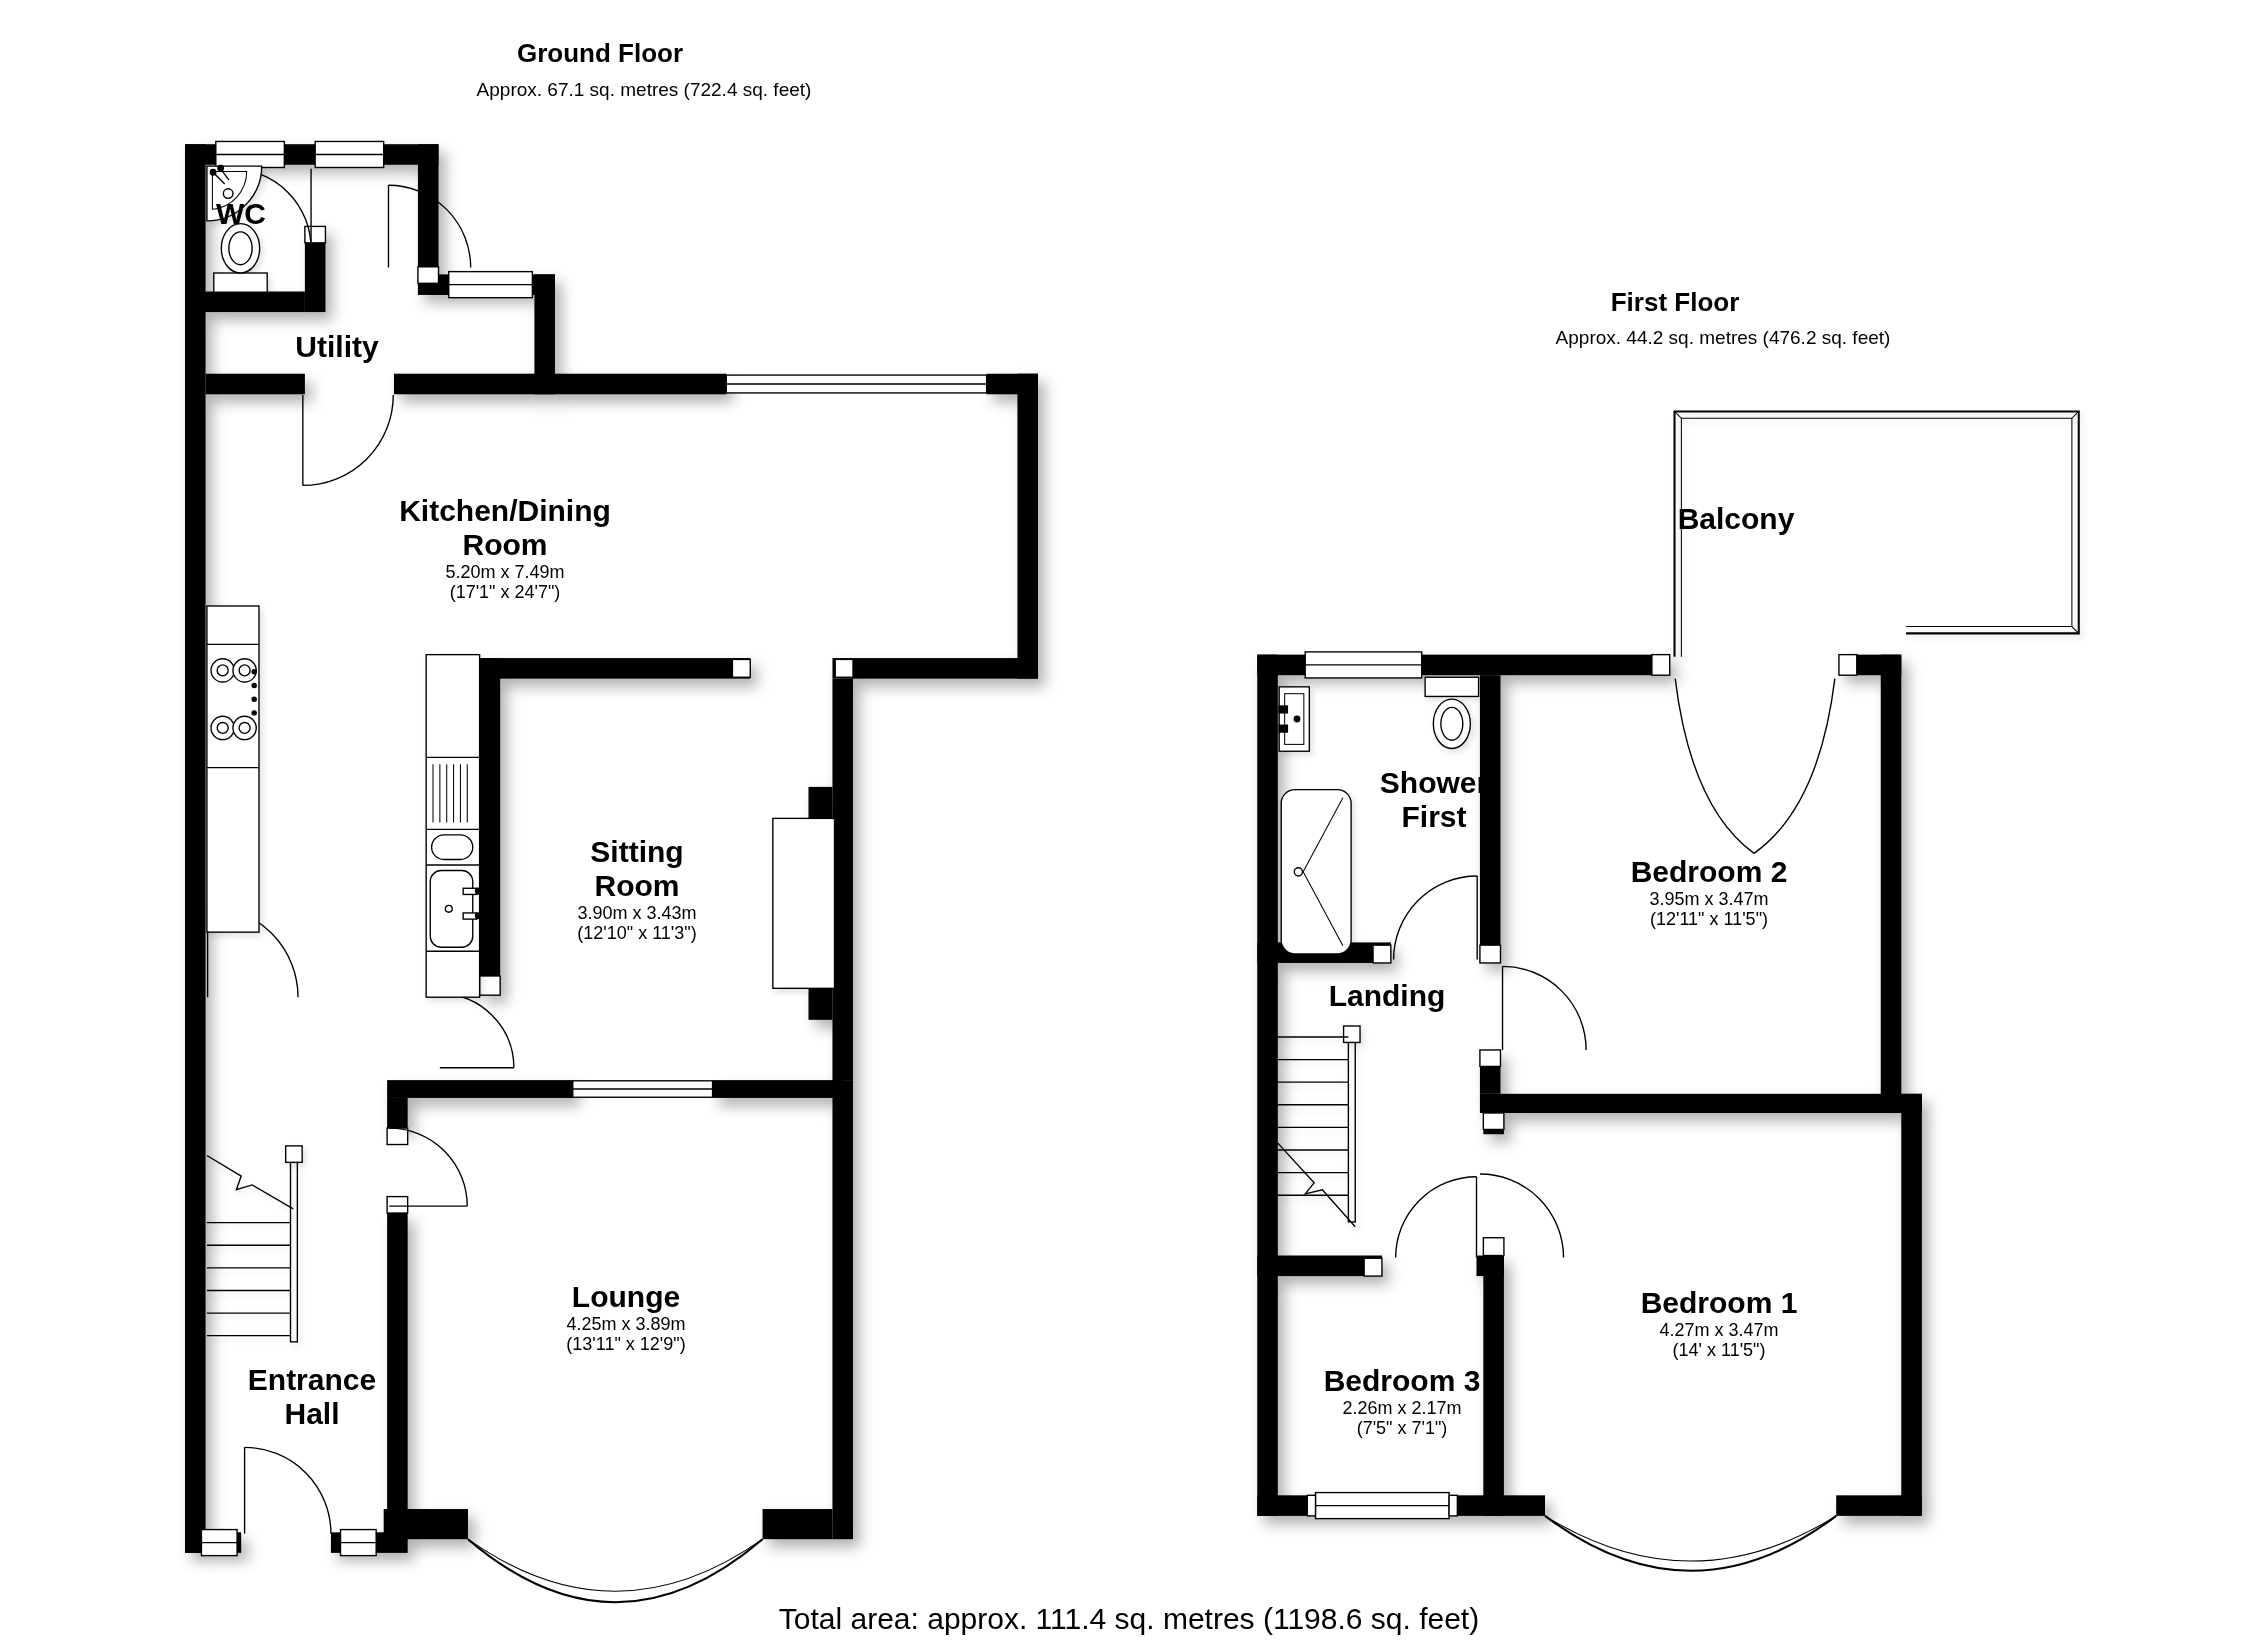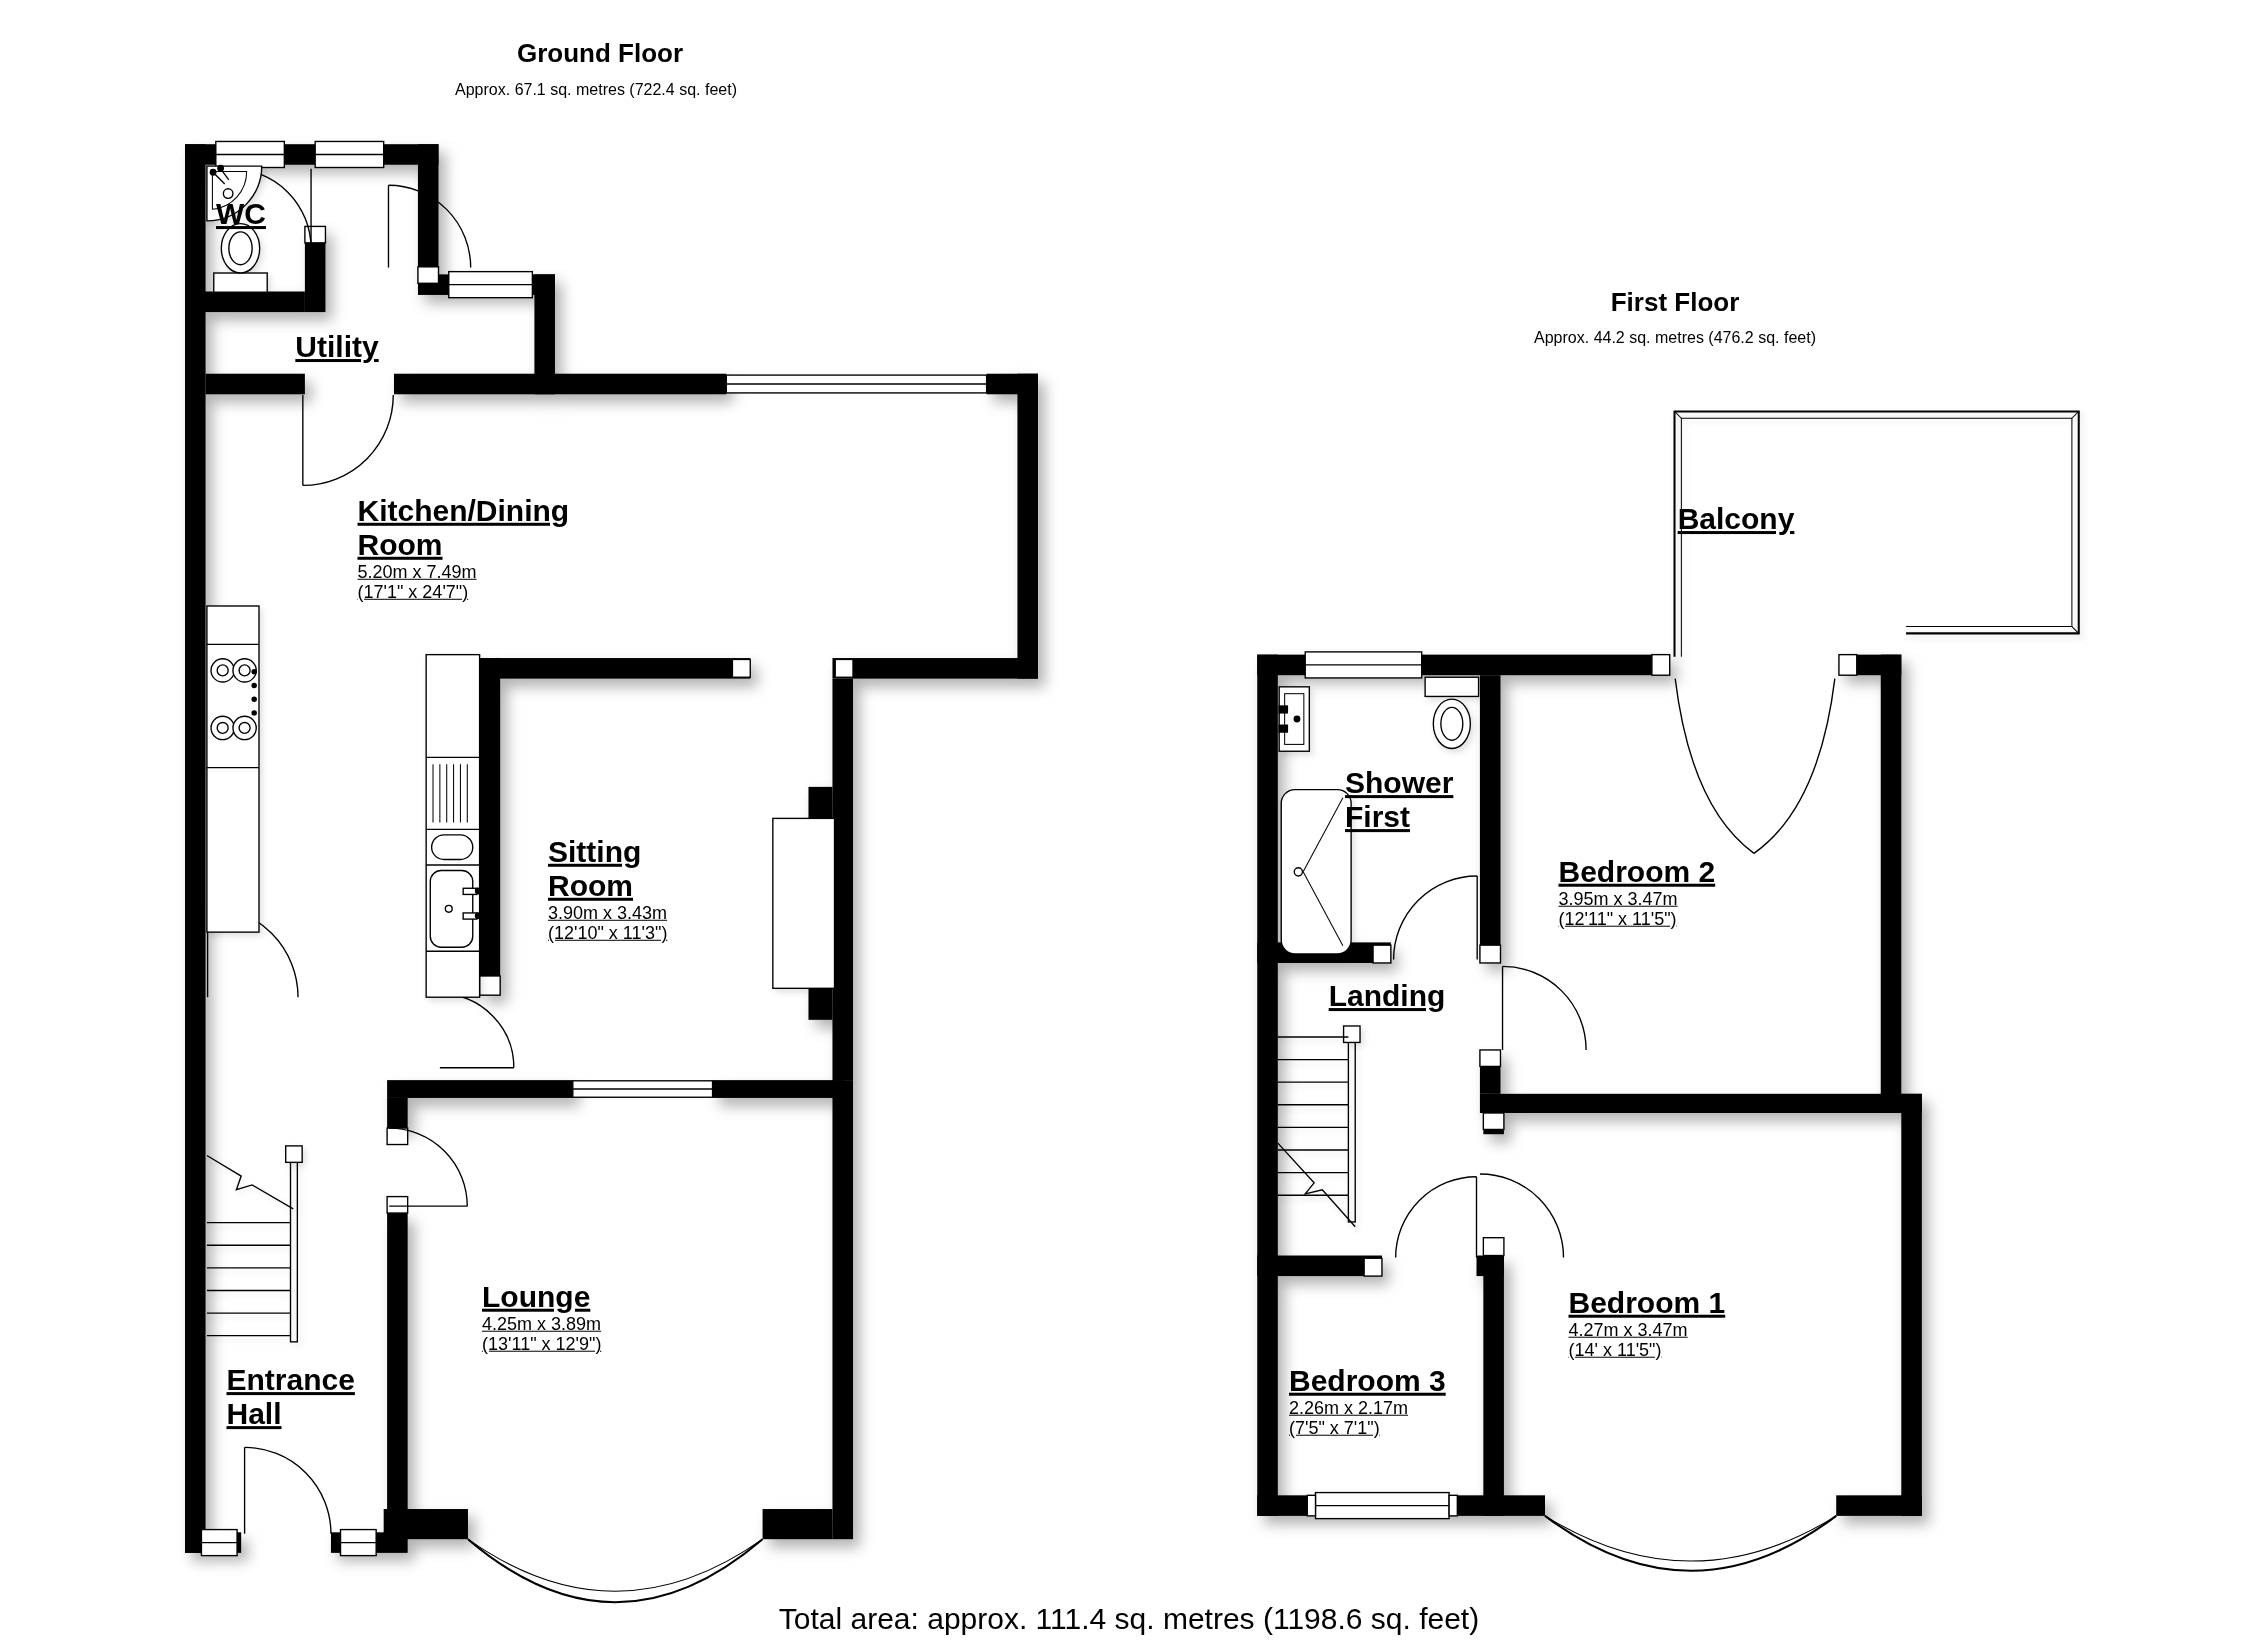--- a/index.html
+++ b/index.html
@@ -1,24 +1,24 @@
 <!DOCTYPE html>
 <html style="font-size:11px"><head>
 <meta charset="utf-8">
 <style>
   html,body{margin:0;padding:0;background:#ffffff;}
   body{width:2261px;height:1645px;position:relative;font-family:"Liberation Sans",sans-serif;color:#000;}
   #plan-svg{position:absolute;left:0;top:0;}
   .walls{filter:drop-shadow(10px 12px 10px rgba(0,0,0,0.30));}
   .thinwork{filter:drop-shadow(4px 5px 5px rgba(0,0,0,0.12));}
-  .lbl{position:absolute;transform:translate(-50%,-50%);text-align:left;line-height:1.13;text-decoration:underline;}
+  .lbl{position:absolute;transform:translate(-50%,-50%);text-align:center;line-height:1.13;}
   .rname{display:block;font-weight:bold;font-size:30px;}
   .rdim{display:block;font-size:18px;}
   .floor-title{position:absolute;transform:translate(-50%,-50%);font-weight:bold;font-size:26px;white-space:nowrap;}
-  .floor-sub{position:absolute;transform:translate(-50%,-50%);font-size:16px;white-space:nowrap;}
+  .floor-sub{position:absolute;transform:translate(-50%,-50%);font-size:19px;white-space:nowrap;margin-left:48px;}
   .footer{position:absolute;transform:translate(-50%,-50%);font-size:30px;white-space:nowrap;}
 </style>
 </head>
 <body>
 
 <svg id="plan-svg" width="2261" height="1645" viewBox="0 0 3300 2400" xmlns="http://www.w3.org/2000/svg">
 
   <g>
 
     <g class="walls" fill="#000">

